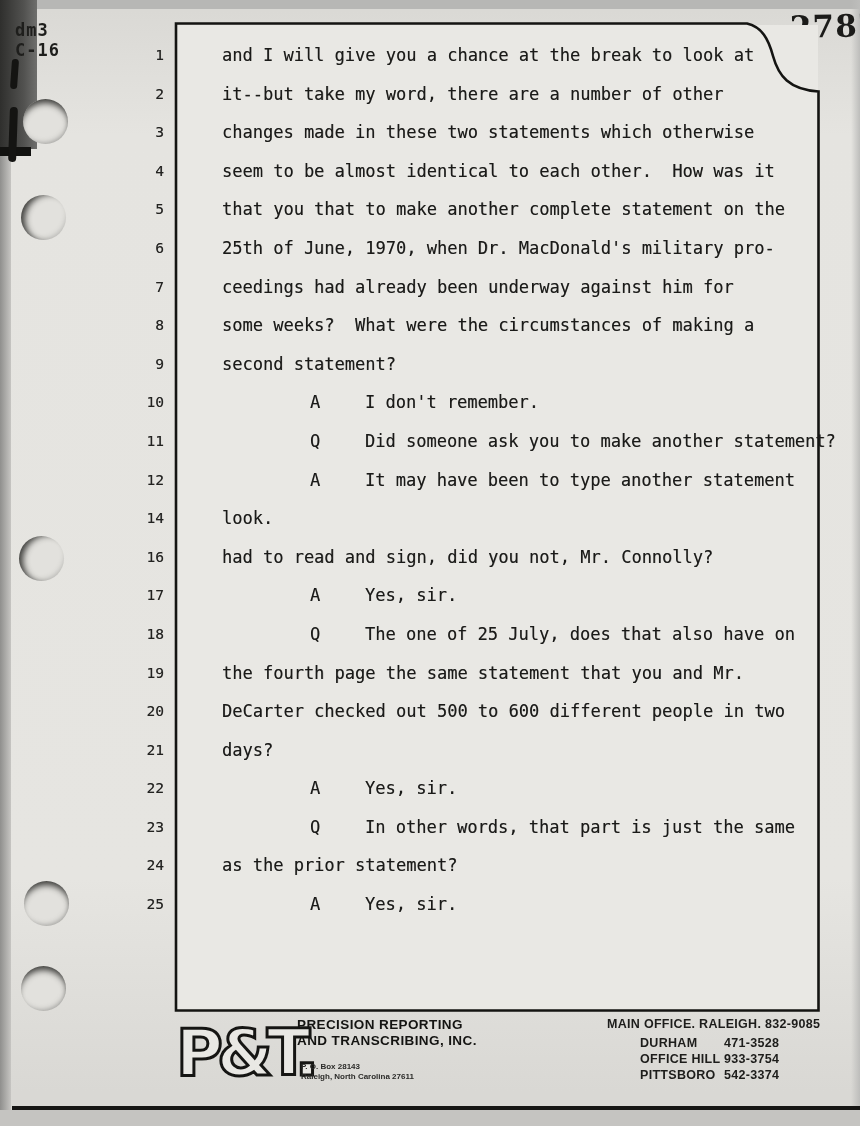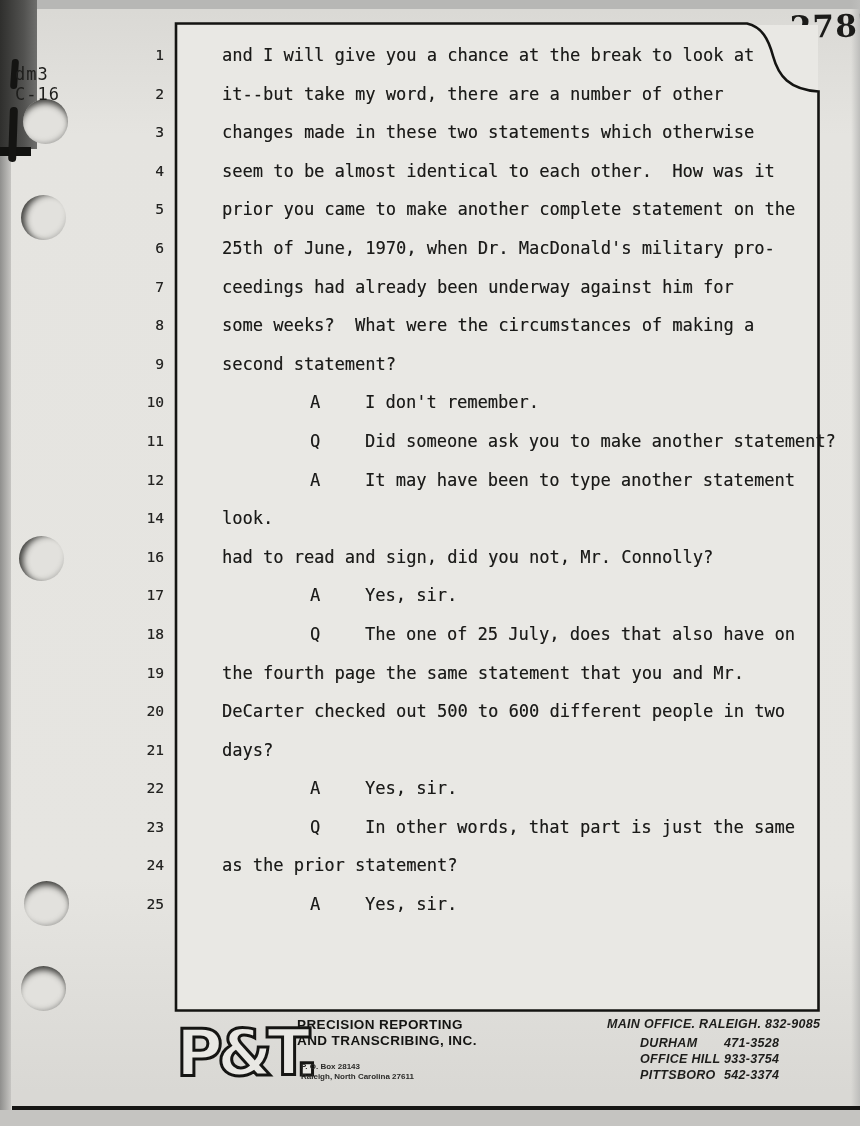--- a/index.html
+++ b/index.html
@@ -24,22 +24,22 @@
     background:linear-gradient(90deg,#2f2f2d,#525250 65%,#6f6f6d); }
   .artifact-bar { position:absolute; left:0; top:147px; width:31px; height:9px; background:#121210; }
   .tick { position:absolute; background:#141412; border-radius:4px; }
   .tick1 { left:11px; top:59px; width:7px; height:30px; transform:rotate(4deg); }
   .tick2 { left:9px; top:107px; width:8px; height:55px; transform:rotate(2deg); }
   .hole { position:absolute; width:45px; height:45px; border-radius:50%;
     background:#e2e1dd;
     box-shadow: inset 0 7px 6px -3px rgba(35,35,33,0.85), inset -2px -4px 5px -3px rgba(110,110,108,0.55);
   }
   .hole.open-right { box-shadow: inset 7px 2px 6px -3px rgba(35,35,33,0.85), inset -2px -4px 5px -3px rgba(120,120,118,0.4); }
-  .corner-marks { position:absolute; left:15px; top:20px; font-size:17px; font-weight:normal;
-    color:#1e1e1c; line-height:20px; letter-spacing:1px;margin-top:44px; }
+  .corner-marks { position:absolute; left:15px; top:20px; font-size:17px; font-weight:bold;
+    color:#1e1e1c; line-height:20px; letter-spacing:1px; }
   .page-number { position:absolute; left:790px; top:8px;
     font-family:"DejaVu Serif", serif; font-size:31px; font-weight:bold;
     letter-spacing:1px; color:#1b1b19; transform:rotate(-1.5deg); }
 
   
   .box-inner { position:absolute; left:177px; top:25px; width:641px; height:985px; background:#e9e8e4; }
   .frame-svg { position:absolute; left:0; top:0; }
 
   
   .lines { position:absolute; left:140px; top:36px; width:712px; }
@@ -57,21 +57,21 @@
     font-family:"DejaVu Sans", sans-serif; font-weight:800; font-size:64px; line-height:90px;
     color:#e9e8e4; -webkit-text-stroke:3px #151513; letter-spacing:-6px; }
   .footer-company { position:absolute; left:297px; top:1017px;
     font-family:"Liberation Sans", sans-serif; font-weight:bold; font-size:13.5px;
     line-height:16px; letter-spacing:0.4px; color:#141412; }
   .footer-address { position:absolute; left:301px; top:1062px;
     font-family:"Liberation Sans", sans-serif; font-weight:bold; font-size:8px;
     line-height:10px; color:#2b2b29; }
   .footer-contacts { position:absolute; left:607px; top:1017px;
     font-family:"Liberation Sans", sans-serif; font-weight:bold; font-size:12.5px;
-    color:#1d1d1b; letter-spacing:0.3px;font-style:italic; }
+    color:#1d1d1b; letter-spacing:0.3px; }
   .main-office { margin-bottom:4px; }
   .office-row { display:flex; padding-left:33px; line-height:16px; }
   .office-name { width:84px; }
   .bottom-rule { position:absolute; left:12px; top:1106px; width:848px; height:4px; background:#161614; }
   .edge-bottom { position:absolute; left:0; top:1110px; width:860px; height:16px; background:#c5c4c1; }
 </style>
 </head>
 <body>
 
 <div class="paper"></div>
@@ -118,21 +118,21 @@
       <div class="t-text"><span class="t-body">changes made in these two statements which otherwise</span></div>
     </div>
 
     <div class="t-row">
       <div class="t-num">4</div>
       <div class="t-text"><span class="t-body">seem to be almost identical to each other.  How was it</span></div>
     </div>
 
     <div class="t-row">
       <div class="t-num">5</div>
-      <div class="t-text"><span class="t-body">prior you came to make another complete statement on the</span></div>
+      <div class="t-text"><span class="t-body">that you that to make another complete statement on the</span></div>
     </div>
 
     <div class="t-row">
       <div class="t-num">6</div>
       <div class="t-text"><span class="t-body">25th of June, 1970, when Dr. MacDonald's military pro-</span></div>
     </div>
 
     <div class="t-row">
       <div class="t-num">7</div>
       <div class="t-text"><span class="t-body">ceedings had already been underway against him for</span></div>

